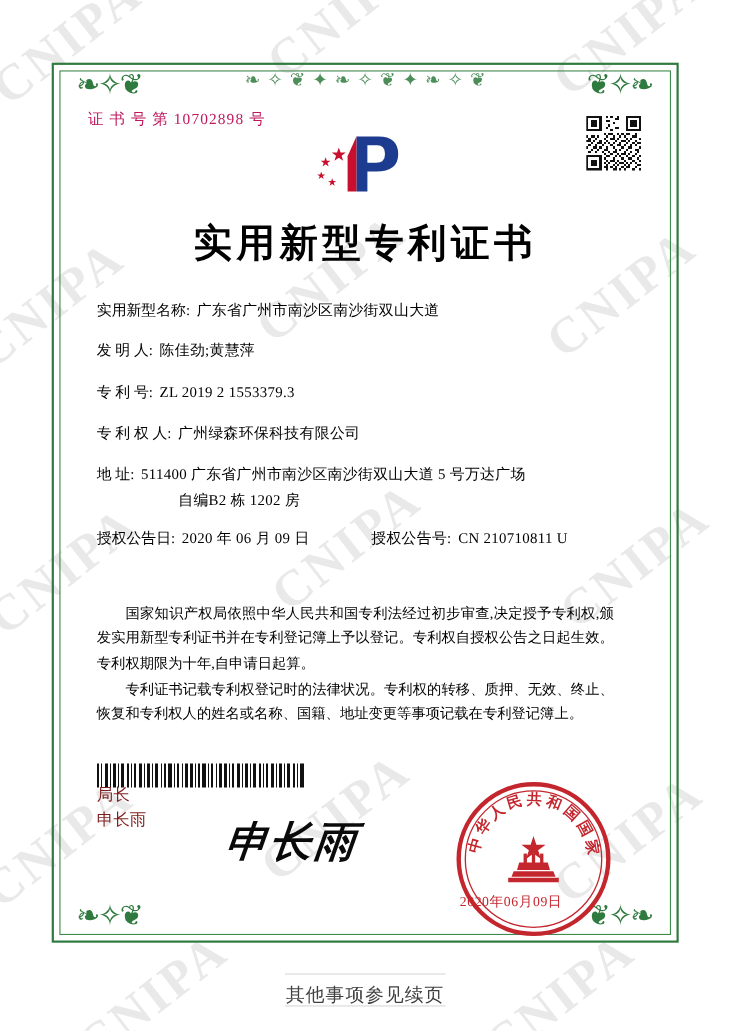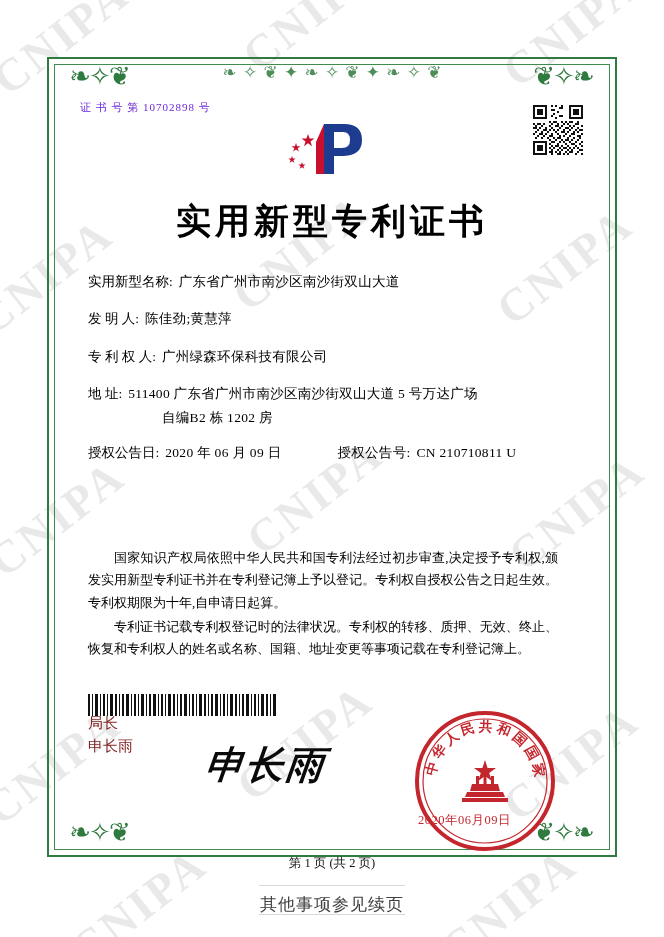--- a/index.html
+++ b/index.html
@@ -73,22 +73,22 @@
   }
 
   
   .content{
     position:absolute;
     left:80px;top:100px;
     width:510px;
   }
   .cert-no{
     font-family:"Liberation Serif", serif;
-    font-size:11px;
-    color:#6d28d9;
+    font-size:14px;
+    color:#be185d;
     letter-spacing:1px;
   }
 
   
   .qr{
     position:absolute;
     left:533px;top:105px;
     width:50px;height:50px;
     background:#fff;
   }
@@ -432,20 +432,24 @@
     <div class="row">
       <span class="lbl">实用新型名称:</span>
       <span class="val">广东省广州市南沙区南沙街双山大道</span>
     </div>
 
     <div class="row">
       <span class="lbl">发 明 人:</span>
       <span class="val">陈佳劲;黄慧萍</span>
     </div>
 
+    <div class="row">
+      <span class="lbl">专 利 号:</span>
+      <span class="val">ZL 2019 2 1553379.3</span>
+    </div>
 
 
     <div class="row">
       <span class="lbl">专 利 权 人:</span>
       <span class="val">广州绿森环保科技有限公司</span>
     </div>
 
     <div class="row">
       <span class="lbl">地        址:</span>
       <span class="val">511400 广东省广州市南沙区南沙街双山大道 5 号万达广场</span>
@@ -545,18 +549,17 @@
     </svg>
   </div>
   <div class="seal-date">2020年06月09日</div>
 
   <div class="sign-label">
     <div>局长</div>
     <div>申长雨</div>
   </div>
   <div class="sign-hand">申长雨</div>
 
-  <div class="page-no">第 1 页 (共 2 页)</div>
   <div class="footer-rule"></div>
   <div class="footer-note">其他事项参见续页</div>
   <div class="footer-rule2"></div>
 
 </div>
 
 </body></html>

